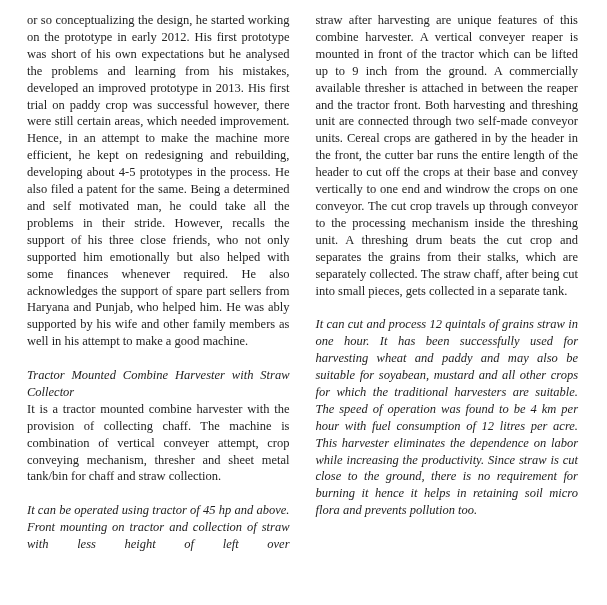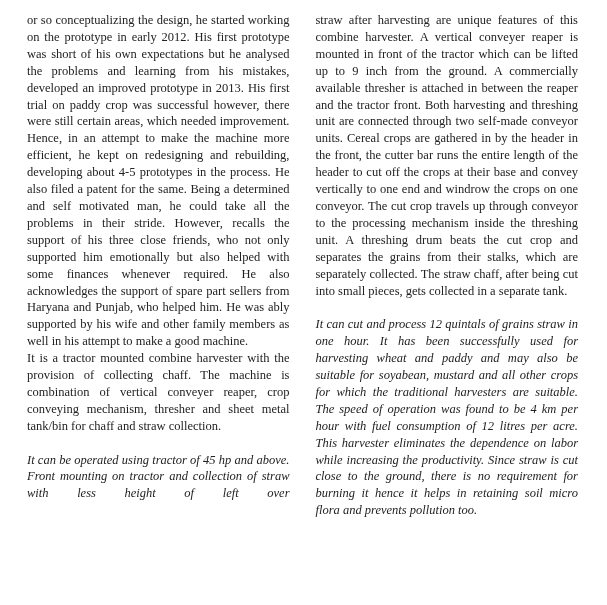--- a/index.html
+++ b/index.html
@@ -44,20 +44,21 @@
   .cont {
     text-align-last: justify;
   }
 </style>
 </head>
 <body>
 
 <div class="page">
   <div class="column">
     <p class="block">or so conceptualizing the design, he started working on the prototype in early 2012. His first prototype was short of his own expectations but he analysed the problems and learning from his mistakes, developed an improved prototype in 2013. His first trial on paddy crop was successful however, there were still certain areas, which needed improvement. Hence, in an attempt to make the machine more efficient, he kept on redesigning and rebuilding, developing about 4-5 prototypes in the process. He also filed a patent for the same. Being a determined and self motivated man, he could take all the problems in their stride. However, recalls the support of his three close friends, who not only supported him emotionally but also helped with some finances whenever required. He also acknowledges the support of spare part sellers from Haryana and Punjab, who helped him. He was ably supported by his wife and other family members as well in his attempt to make a good machine.</p>
-    <p class="block">It is a tractor mounted combine harvester with the provision of collecting chaff. The machine is combination of vertical conveyer reaper, crop conveying mechanism, thresher and sheet metal tank/bin for chaff and straw collection.</p>
+    <h2 class="block heading gap-before">Tractor Mounted Combine Harvester with Straw Collector</h2>
+    <p class="block">It is a tractor mounted combine harvester with the provision of collecting chaff. The machine is combination of vertical conveyer attempt, crop conveying mechanism, thresher and sheet metal tank/bin for chaff and straw collection.</p>
     <p class="block gap-before cont">It can be operated using tractor of 45 hp and above. Front mounting on tractor and collection of straw with less height of left over</p>
   </div>
   <div class="column">
     <p class="block">straw after harvesting are unique features of this combine harvester. A vertical conveyer reaper is mounted in front of the tractor which can be lifted up to 9 inch from the ground. A commercially available thresher is attached in between the reaper and the tractor front. Both harvesting and threshing unit are connected through two self-made conveyor units. Cereal crops are gathered in by the header in the front, the cutter bar runs the entire length of the header to cut off the crops at their base and convey vertically to one end and windrow the crops on one conveyor. The cut crop travels up through conveyor to the processing mechanism inside the threshing unit. A threshing drum beats the cut crop and separates the grains from their stalks, which are separately collected. The straw chaff, after being cut into small pieces, gets collected in a separate tank.</p>
     <p class="block gap-before">It can cut and process 12 quintals of grains straw in one hour. It has been successfully used for harvesting wheat and paddy and may also be suitable for soyabean, mustard and all other crops for which the traditional harvesters are suitable. The speed of operation was found to be 4 km per hour with fuel consumption of 12 litres per acre. This harvester eliminates the dependence on labor while increasing the productivity. Since straw is cut close to the ground, there is no requirement for burning it hence it helps in retaining soil micro flora and prevents pollution too.</p>
   </div>
 </div>
 
 </body></html>

